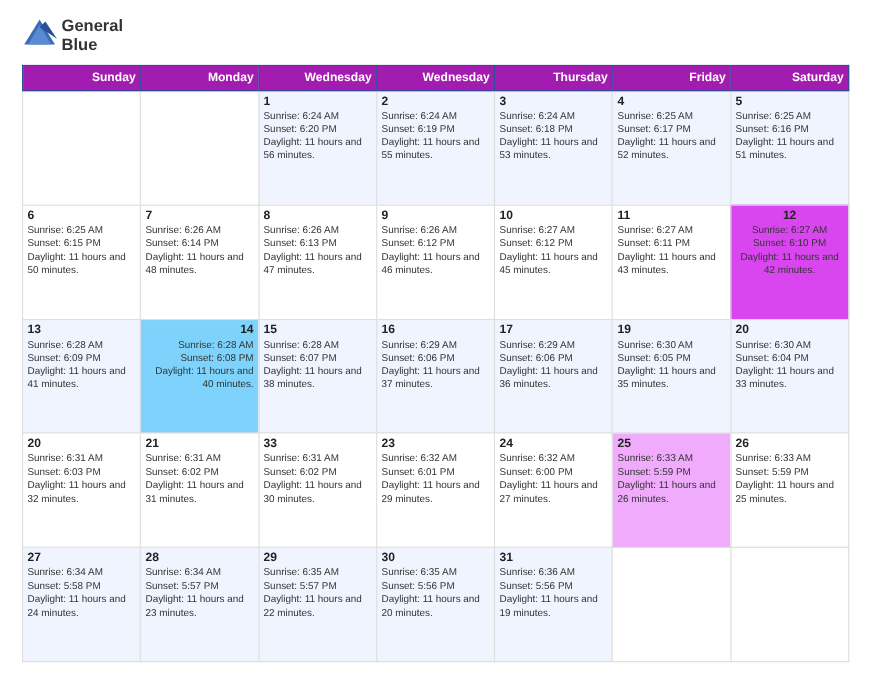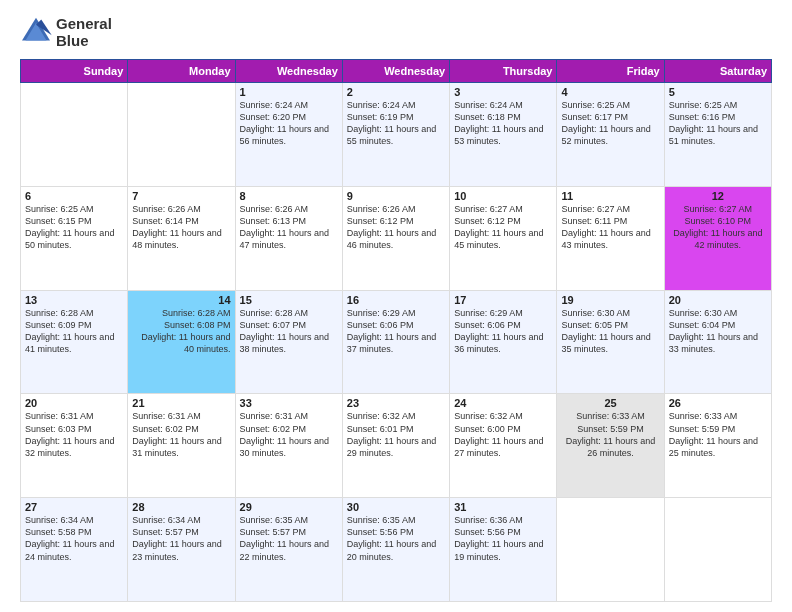--- a/index.html
+++ b/index.html
@@ -277,21 +277,21 @@
             <div class="day-info" style="white-space: pre-wrap;">Sunrise: 6:32 AM
 Sunset: 6:01 PM
 Daylight: 11 hours and 29 minutes.</div>
           </td>
           <td style="background: rgb(255, 255, 255);">
             <span class="day-num">24</span>
             <div class="day-info" style="white-space: pre-wrap;">Sunrise: 6:32 AM
 Sunset: 6:00 PM
 Daylight: 11 hours and 27 minutes.</div>
           </td>
-          <td style="background: #e5e5e5; text-align: center;">
+          <td style="background: #f0abfc;">
             <span class="day-num">25</span>
             <div class="day-info" style="white-space: pre-wrap;">Sunrise: 6:33 AM
 Sunset: 5:59 PM
 Daylight: 11 hours and 26 minutes.</div>
           </td>
           <td style="background: rgb(255, 255, 255);">
             <span class="day-num">26</span>
             <div class="day-info" style="white-space: pre-wrap;">Sunrise: 6:33 AM
 Sunset: 5:59 PM
 Daylight: 11 hours and 25 minutes.</div>

